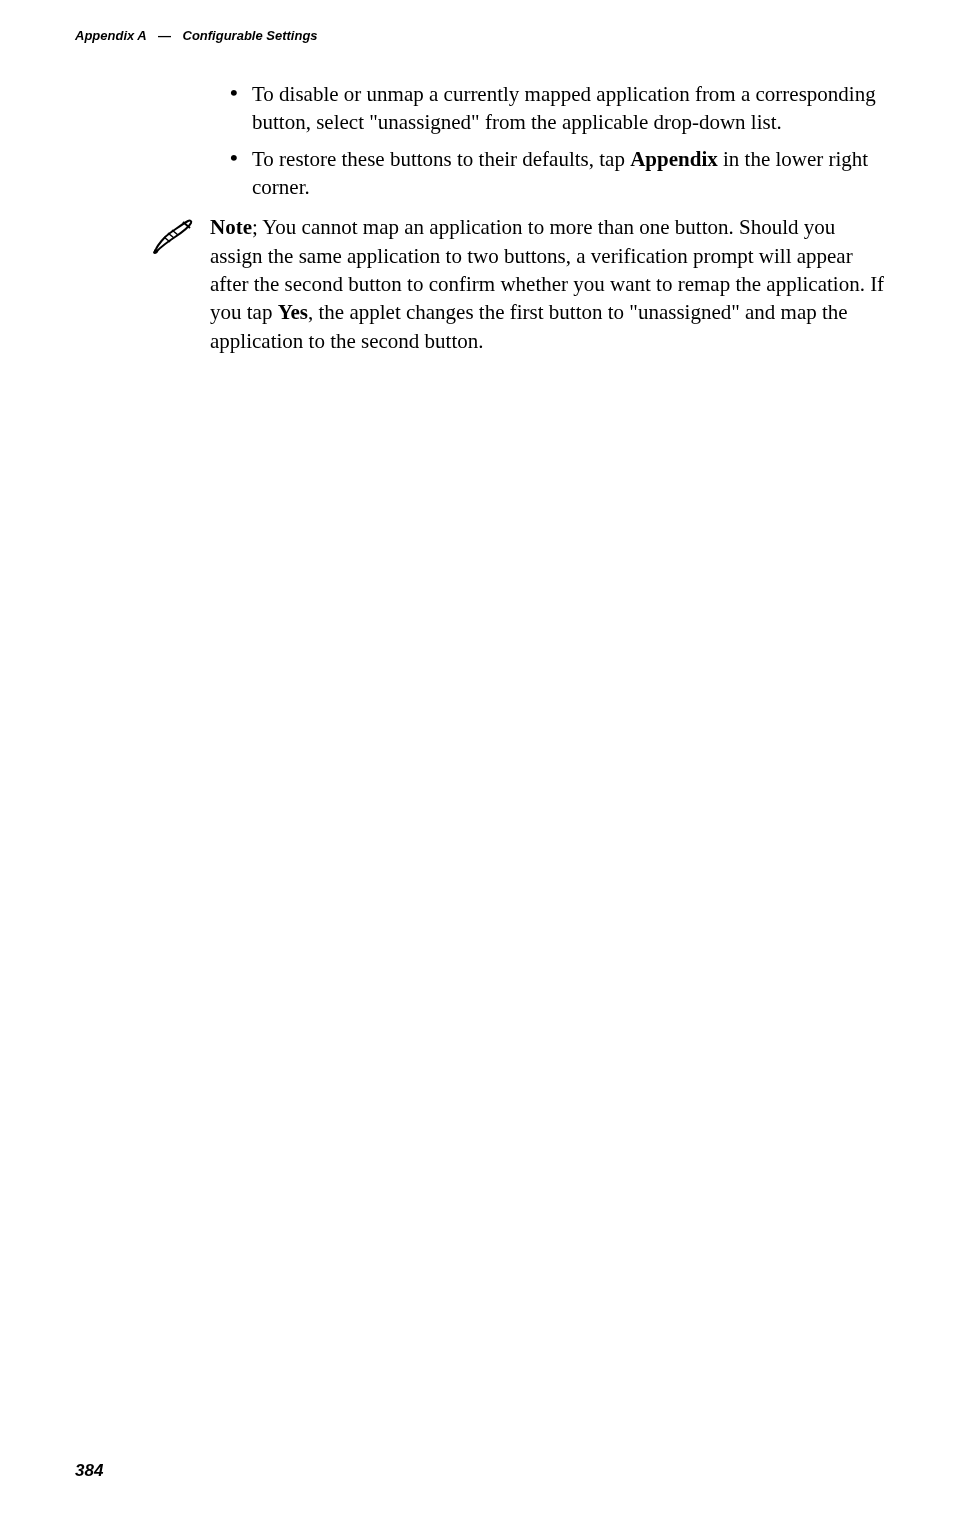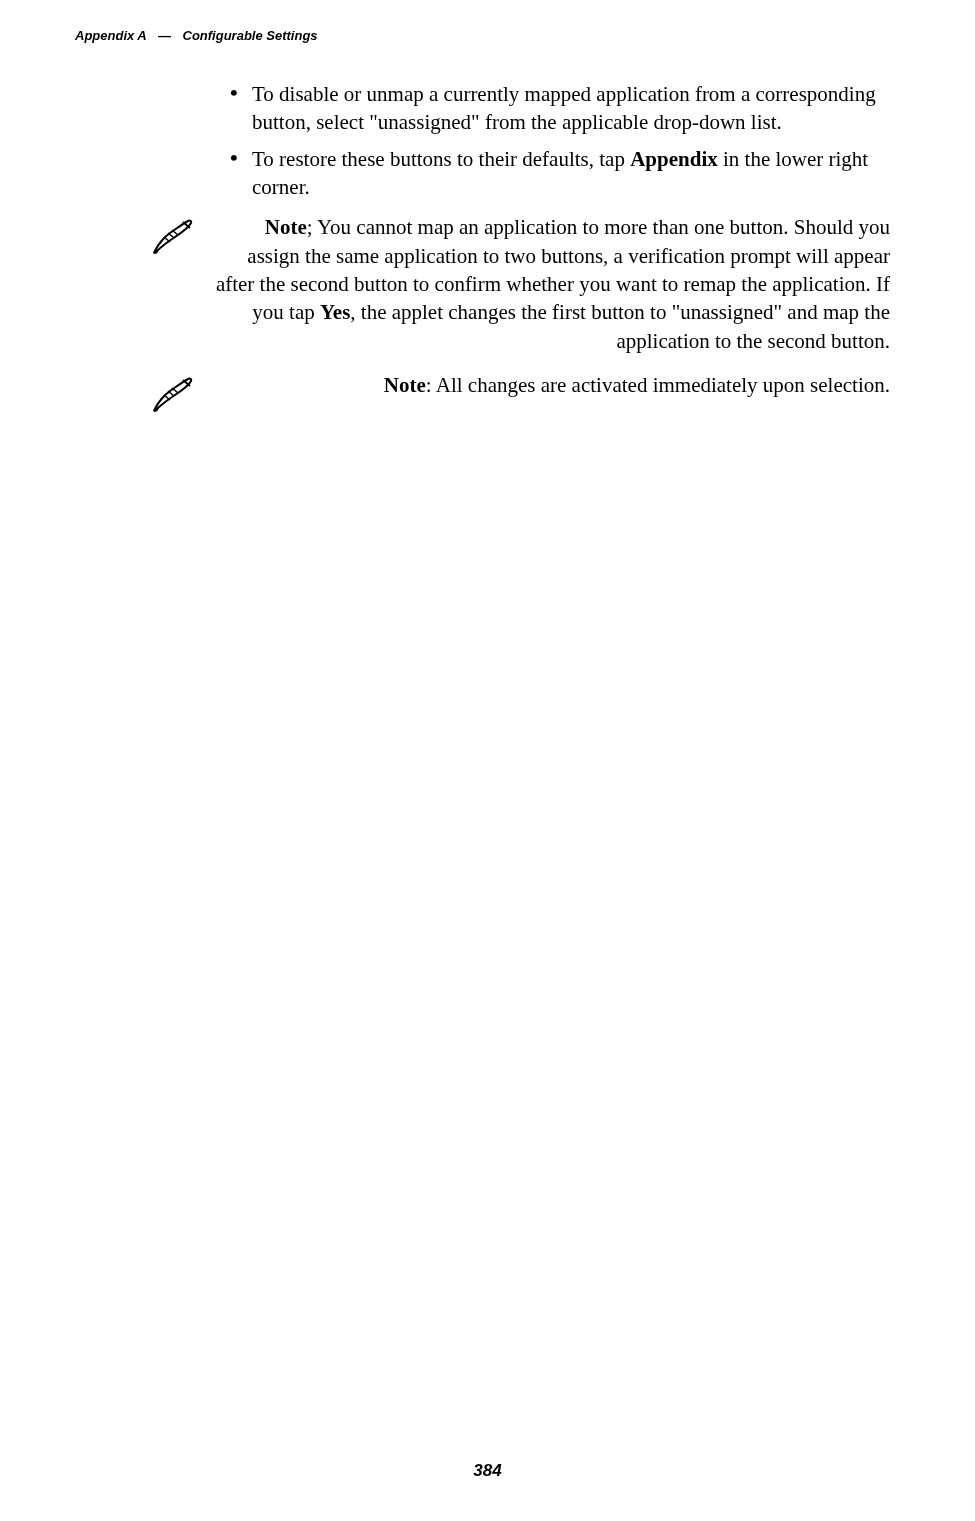--- a/index.html
+++ b/index.html
@@ -55,31 +55,30 @@
     .note-icon {
       width: 60px;
       min-width: 60px;
       padding-top: 2px;
     }
     .note-body {
       flex: 1;
       font-size: 21px;
       line-height: 1.35;
       font-family: 'Adobe Garamond Pro', Garamond, Georgia, serif;
-      text-align: right;
     }
     .note-body .bold { font-weight: 700; }
     .bold { font-weight: 700; }
     .footer {
       position: absolute;
       bottom: 40px;
       left: 75px;
       right: 75px;
       display: flex;
-      justify-content: center;
+      justify-content: flex-start;
       font-family: 'Segoe UI', Arial, sans-serif;
       font-weight: 700;
       font-style: italic;
       font-size: 17px;
     }
   </style>
 </head>
 <body>
 
 <div class="header">
@@ -112,33 +111,18 @@
         <path d="M 14 22 L 20 27" stroke="#000" stroke-width="1.5"></path>
         <path d="M 18 18 L 24 23" stroke="#000" stroke-width="1.5"></path>
         <path d="M 22 15 L 28 20" stroke="#000" stroke-width="1.5"></path>
       </svg>
     </div>
     <div class="note-body">
       <span class="bold">Note</span><span>; </span><span>You cannot map an application to more than one button. Should you assign the same application to two buttons, a verification prompt will appear after the second button to confirm whether you want to remap the application. If you tap </span><span class="bold">Yes</span><span>, the applet changes the first button to "unassigned" and map the application to the second button.</span>
     </div>
   </div>
 
-  <div class="note-row">
-    <div class="note-icon">
-      <svg width="46" height="40" viewBox="0 0 46 40">
-        <path d="M 6 34 C 8 30 14 22 20 18 C 26 14 34 8 38 6 C 40 5 42 6 41 8 C 39 12 31 18 25 22 C 19 26 11 32 7 36 C 5 38 4 36 6 34 Z" fill="none" stroke="#000" stroke-width="2"></path>
-        <path d="M 33 7 L 40 13" stroke="#000" stroke-width="2"></path>
-        <path d="M 3 37 C 3 37 6 34 8 35 C 9 36 7 39 5 39 C 3 39 3 37 3 37 Z" fill="#000"></path>
-        <path d="M 14 22 L 20 27" stroke="#000" stroke-width="1.5"></path>
-        <path d="M 18 18 L 24 23" stroke="#000" stroke-width="1.5"></path>
-        <path d="M 22 15 L 28 20" stroke="#000" stroke-width="1.5"></path>
-      </svg>
-    </div>
-    <div class="note-body">
-      <span class="bold">Note</span><span>: </span><span>All changes are activated immediately upon selection.</span><span class="bold"></span><span></span>
-    </div>
-  </div>
 
 </div>
 
 <div class="footer">
   <span>384</span>
 </div>
 
 </body></html>

